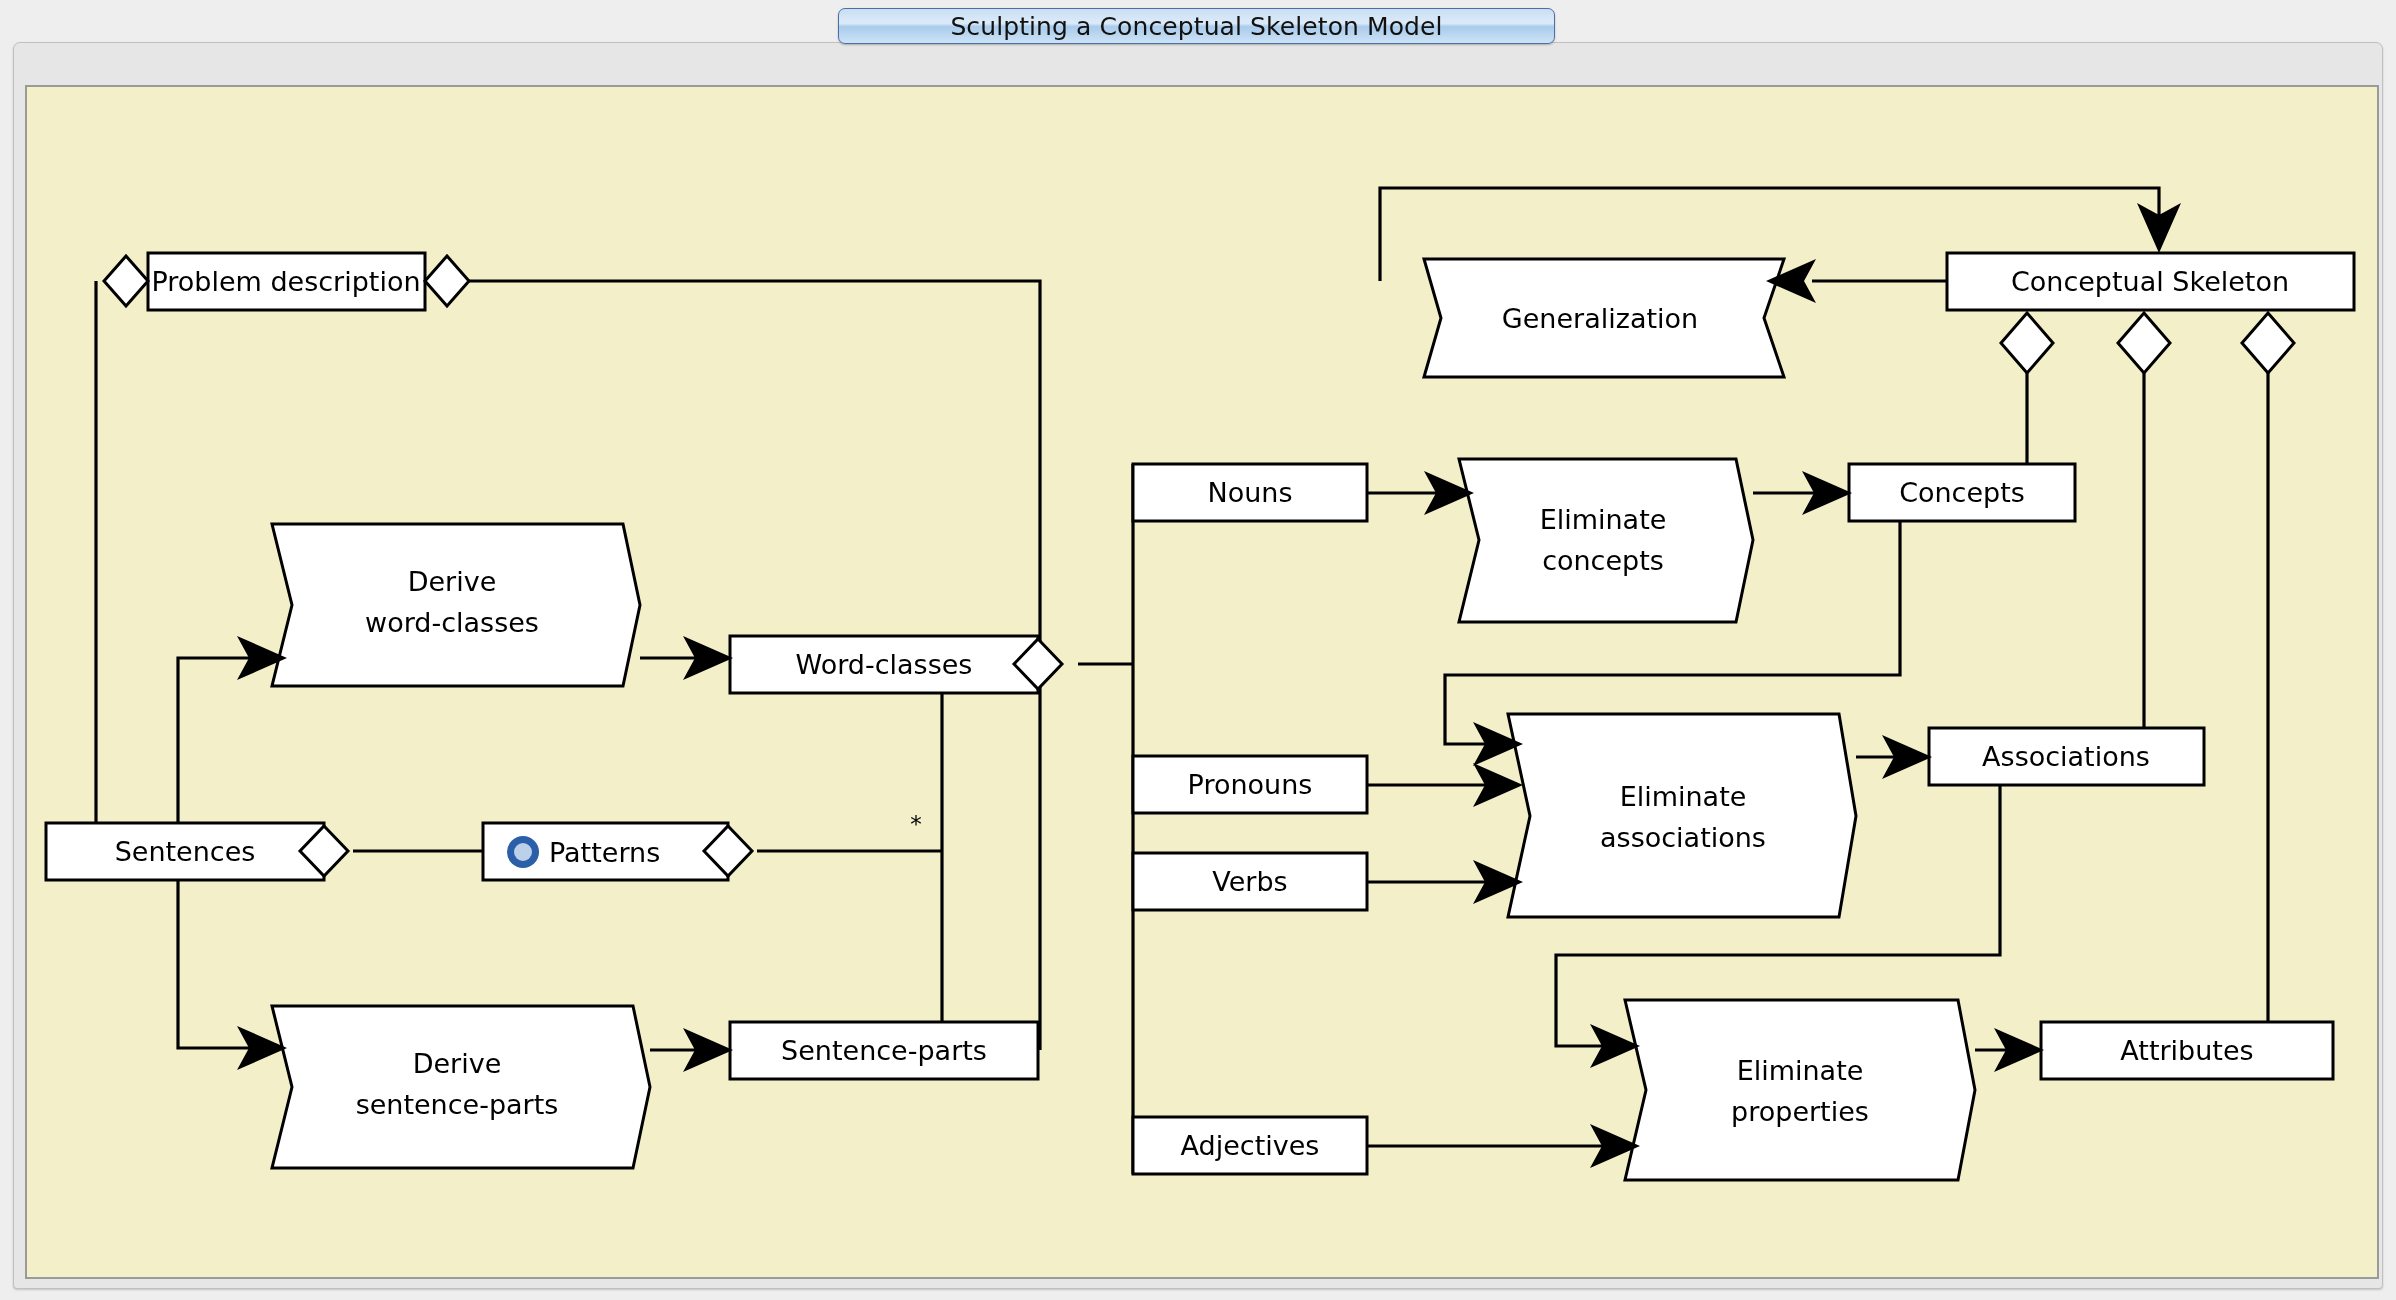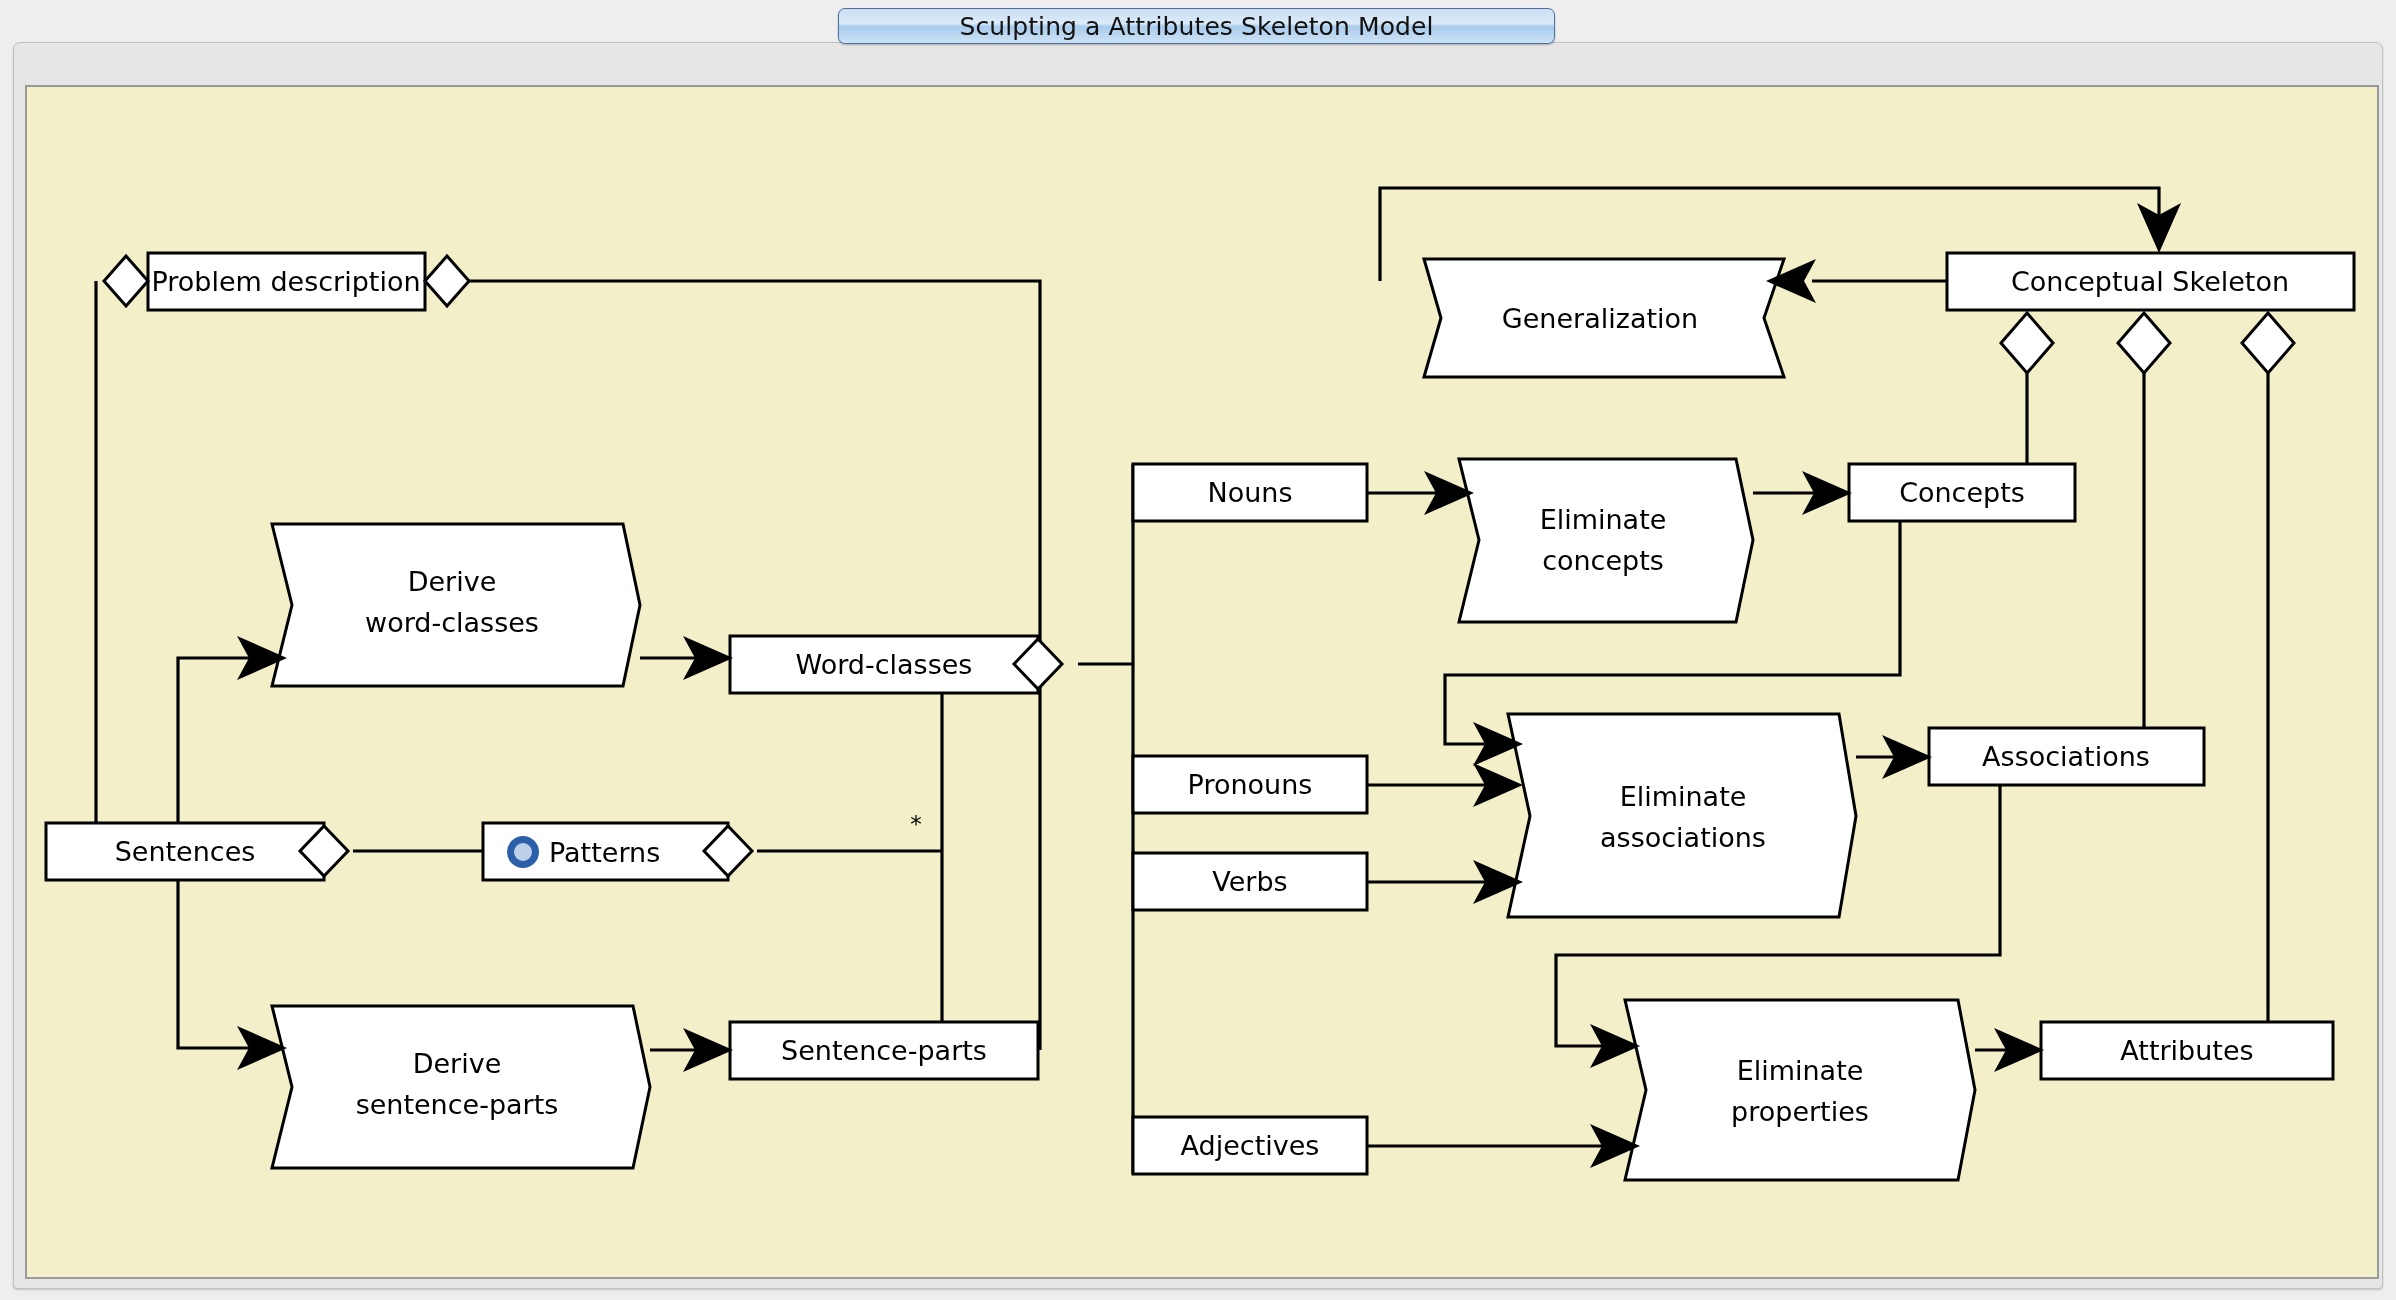--- a/index.html
+++ b/index.html
@@ -47,21 +47,21 @@
 </head>
 <body>
 
 <div id="root">
 
   <div class="panel">
     <div class="canvas-frame"></div>
   </div>
 
   <div class="title-tab">
-    <span>Sculpting a Attributes Skeleton Model</span>
+    <span>Sculpting a Conceptual Skeleton Model</span>
   </div>
 
   <svg class="diagram" viewBox="0 0 2396 1300" xmlns="http://www.w3.org/2000/svg">
 
     <g>
 
       <path class="edge" d="M 96 281 L 96 823"></path>
 
       <path class="edge" d="M 453 281 L 1040 281 L 1040 1050"></path>
 

